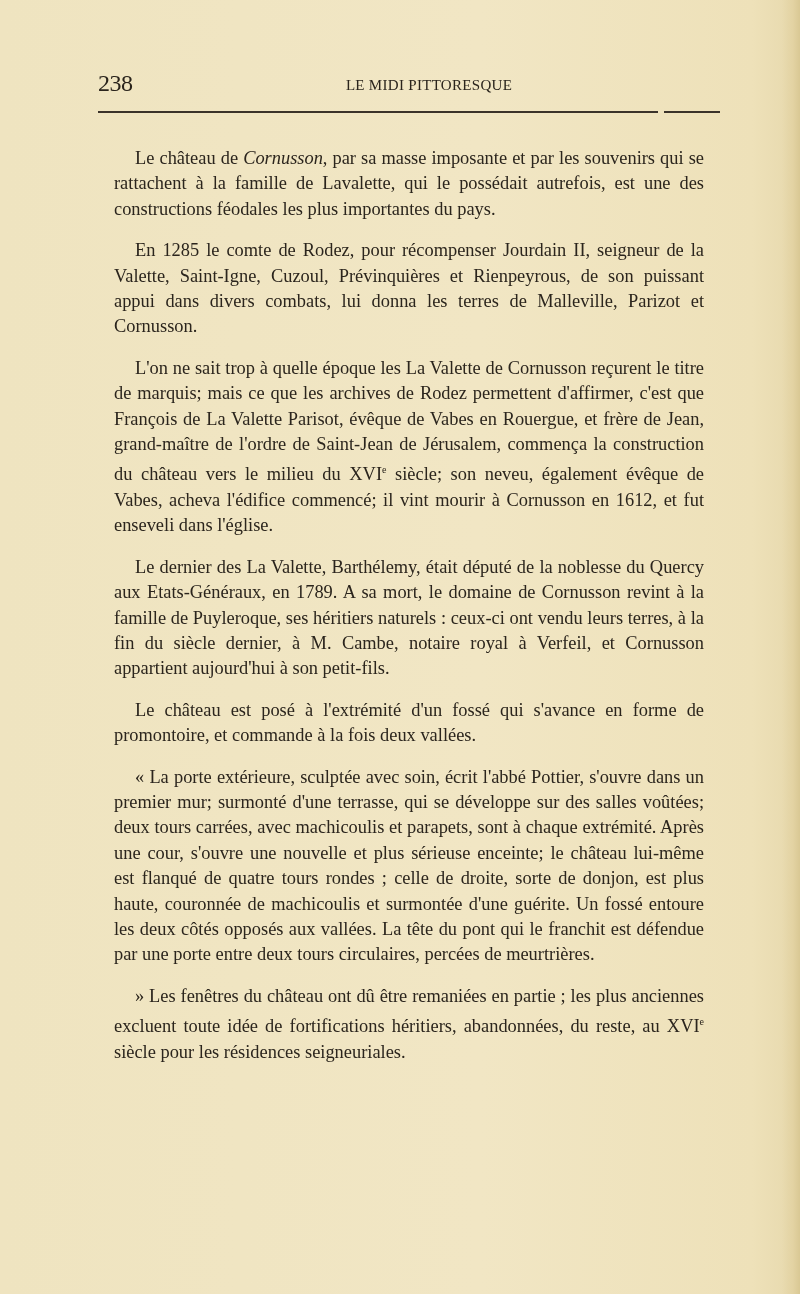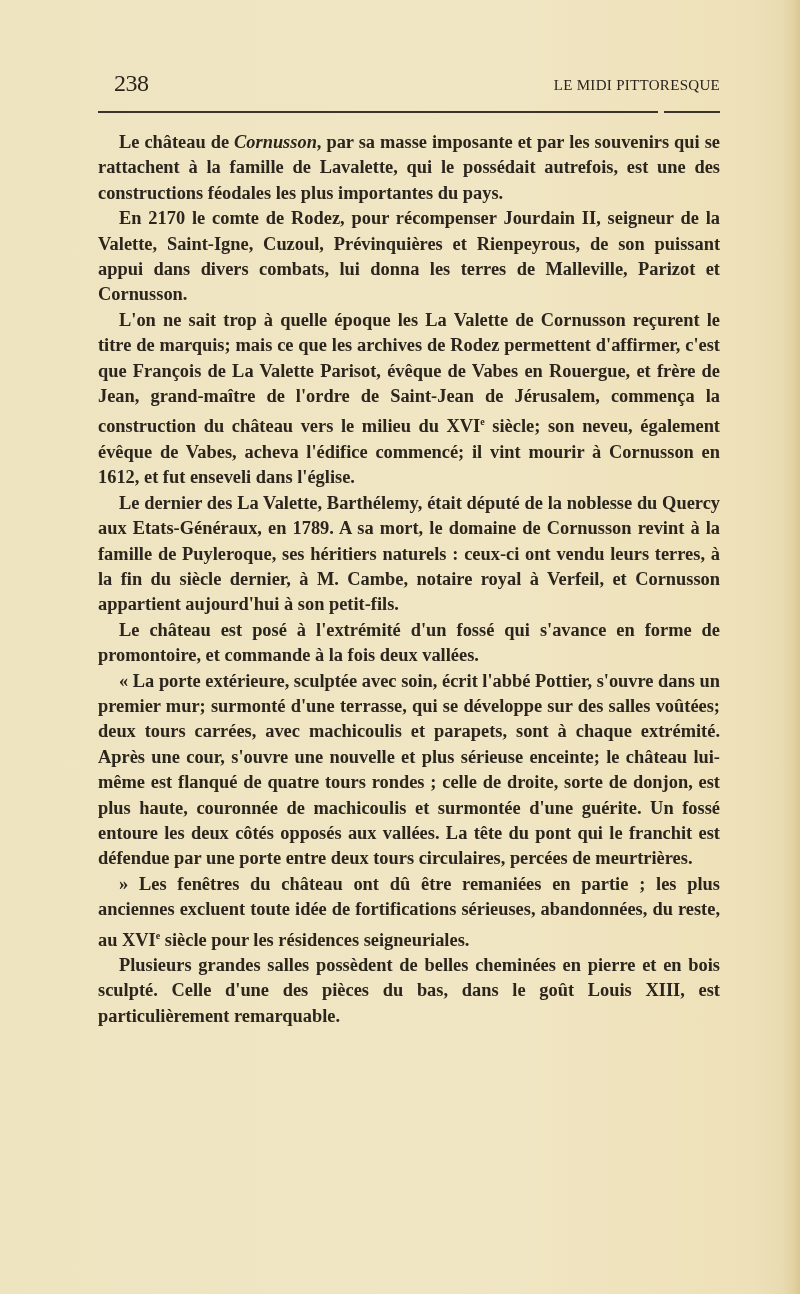--- a/index.html
+++ b/index.html
@@ -14,55 +14,54 @@
     }
     .right-edge {
       position: absolute; top: 0; right: 0; width: 18px; height: 100%;
       background: linear-gradient(90deg, rgba(230,216,170,0) 0%, #e3d3a3 60%, #d9c894 100%);
     }
     .header {
       position: absolute; top: 70px; left: 98px; width: 622px; height: 30px;
       font-family: "Liberation Serif", serif; color: #2a241c;
     }
     .page-number {
-      position: absolute; left: 16px; top: 0; font-size: 24px; letter-spacing: -0.5px;
+      position: absolute; left: 0; top: 0; font-size: 24px; letter-spacing: -0.5px;
     }
     .running-title {
-      position: absolute; left: 0; right: 0; top: 7px; text-align: right;
+      position: absolute; left: 0; right: 0; top: 7px; text-align: center;
       font-size: 15px; letter-spacing: 0.3px; padding-left: 40px;
     }
     .rule {
       position: absolute; top: 111px; left: 98px; height: 2px; background: #3b332a;
     }
     .rule.a { width: 560px; }
     .rule.b { left: 664px; width: 56px; }
     .body-text {
       position: absolute; top: 130px; left: 98px; width: 622px;
       font-family: "Liberation Serif", serif; font-size: 18.4px; line-height: 25.4px;
       color: #2b251d; text-align: justify;
     }
-    .body-text p { margin: 0; text-indent: 21px; font-weight: bold; }
+    .body-text p { margin: 16px; text-indent: 21px; }
     .body-text em { font-style: italic; }
     sup { font-size: 10px; vertical-align: 7px; }
   </style>
 </head>
 <body>
 
 <div class="page">
   <div class="header">
     <span class="page-number">238</span>
     <span class="running-title">LE MIDI PITTORESQUE</span>
   </div>
   <div class="rule a"></div>
   <div class="rule b"></div>
 
   <div class="body-text">
     <p><span>Le château de </span><em>Cornusson</em><span>, par sa masse imposante et par les souvenirs qui se rattachent à la famille de Lavalette, qui le possédait autrefois, est une des constructions féodales les plus importantes du pays.</span></p>
-    <p>En 2170 le comte de Rodez, pour récompenser Jourdain II, seigneur de la Valette, Saint-Igne, Cuzoul, Prévinquières et Rienpeyrous, de son puissant appui dans divers combats, lui donna les terres de Malleville, Parizot et Cornusson.</p>
+    <p>En 1285 le comte de Rodez, pour récompenser Jourdain II, seigneur de la Valette, Saint-Igne, Cuzoul, Prévinquières et Rienpeyrous, de son puissant appui dans divers combats, lui donna les terres de Malleville, Parizot et Cornusson.</p>
     <p><span>L'on ne sait trop à quelle époque les La Valette de Cornusson reçurent le titre de marquis; mais ce que les archives de Rodez permettent d'affirmer, c'est que François de La Valette Parisot, évêque de Vabes en Rouergue, et frère de Jean, grand-maître de l'ordre de Saint-Jean de Jérusalem, commença la construction du château vers le milieu du XVI</span><sup>e</sup><span> siècle; son neveu, également évêque de Vabes, acheva l'édifice commencé; il vint mourir à Cornusson en 1612, et fut enseveli dans l'église.</span></p>
     <p>Le dernier des La Valette, Barthélemy, était député de la noblesse du Quercy aux Etats-Généraux, en 1789. A sa mort, le domaine de Cornusson revint à la famille de Puyleroque, ses héritiers naturels : ceux-ci ont vendu leurs terres, à la fin du siècle dernier, à M. Cambe, notaire royal à Verfeil, et Cornusson appartient aujourd'hui à son petit-fils.</p>
     <p>Le château est posé à l'extrémité d'un fossé qui s'avance en forme de promontoire, et commande à la fois deux vallées.</p>
     <p>« La porte extérieure, sculptée avec soin, écrit l'abbé Pottier, s'ouvre dans un premier mur; surmonté d'une terrasse, qui se développe sur des salles voûtées; deux tours carrées, avec machicoulis et parapets, sont à chaque extrémité. Après une cour, s'ouvre une nouvelle et plus sérieuse enceinte; le château lui-même est flanqué de quatre tours rondes ; celle de droite, sorte de donjon, est plus haute, couronnée de machicoulis et surmontée d'une guérite. Un fossé entoure les deux côtés opposés aux vallées. La tête du pont qui le franchit est défendue par une porte entre deux tours circulaires, percées de meurtrières.</p>
-    <p><span>» Les fenêtres du château ont dû être remaniées en partie ; les plus anciennes excluent toute idée de fortifications sérieuses, abandonnées, du reste, au XVI</span><sup>e</sup><span> siècle pour les résidences seigneuriales.</span></p>
-    <p>Plusieurs grandes salles possèdent de belles cheminées en pierre et en bois sculpté. Celle d'une des pièces du bas, dans le goût Louis XIII, est particulièrement remarquable.</p>
+    <p><span>» Les fenêtres du château ont dû être remaniées en partie ; les plus anciennes excluent toute idée de fortifications héritiers, abandonnées, du reste, au XVI</span><sup>e</sup><span> siècle pour les résidences seigneuriales.</span></p>
   </div>
   <div class="right-edge"></div>
 </div>
 
 </body></html>

